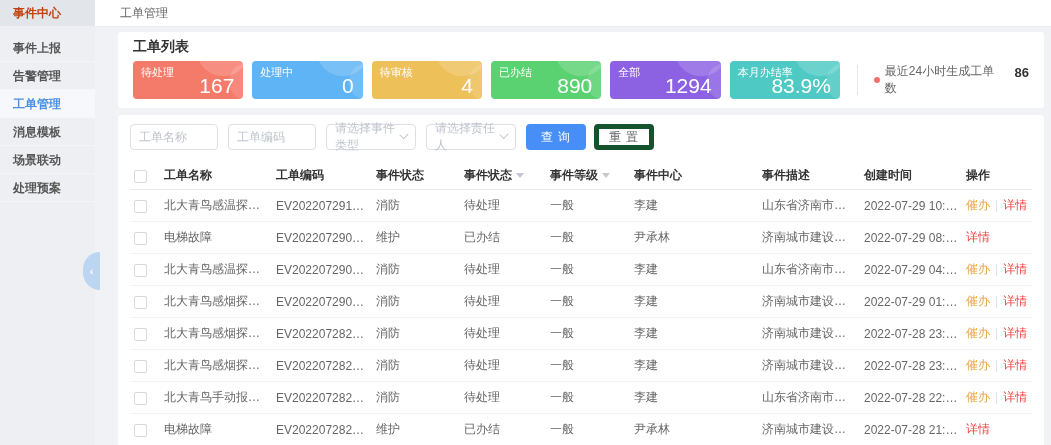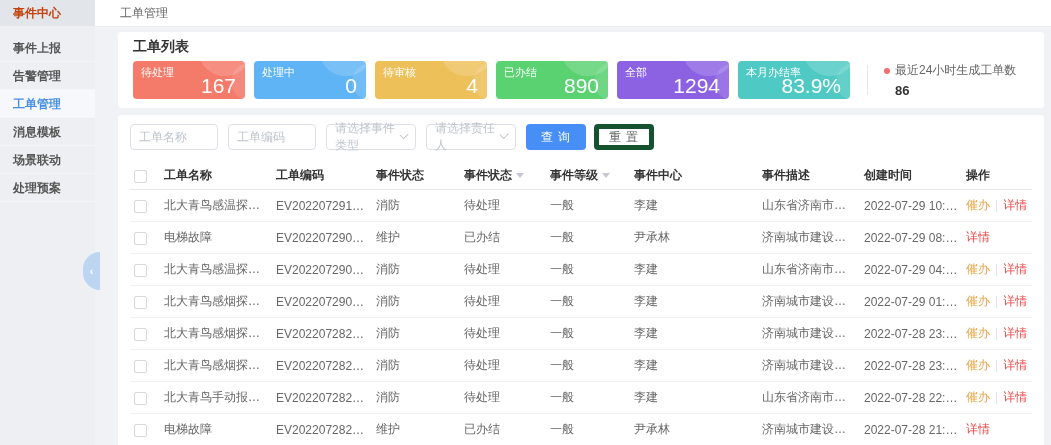--- a/index.html
+++ b/index.html
@@ -44,21 +44,21 @@
   .stats-row { display:flex; align-items:stretch; }
   .stat-box {
     width:112px; height:38px; border-radius:4px; color:#fff;
     padding:4px 8px 3px; margin-right:9px; position:relative; overflow:hidden;
     background-image:radial-gradient(circle at 82% -30%, rgba(255,255,255,.16) 0 26px, transparent 27px),
                      radial-gradient(circle at 104% 55%, rgba(255,255,255,.12) 0 18px, transparent 19px);
   }
   .stat-label { font-size:11px; display:block; }
   .stat-value { position:absolute; right:9px; bottom:1px; font-size:21px; letter-spacing:0; }
   .stats-divider { width:1px; background:#e8e8e8; margin:4px 16px 4px 8px; }
-  .side-stat { display:flex; flex-direction:column; justify-content:center; }
+  .side-stat { display:flex; flex-direction:row; justify-content:center; }
   .side-stat-top { display:flex; align-items:center; color:#666; }
   .dot { width:6px; height:6px; border-radius:50%; display:inline-block; margin-right:5px; }
   .side-stat-value { font-weight:bold; color:#333; font-size:13px; margin-top:4px; padding-left:11px; }
 
   
   .table-card { padding:9px 12px 0; height:340px; overflow:hidden; }
   .filter-row { display:flex; align-items:center; margin-bottom:12px; }
   .filter-row .txt {
     width:88px; height:26px; border:1px solid #dcdfe6; border-radius:4px;
     padding:0 8px; font-size:12px; color:#606266; outline:none; margin-right:10px;

